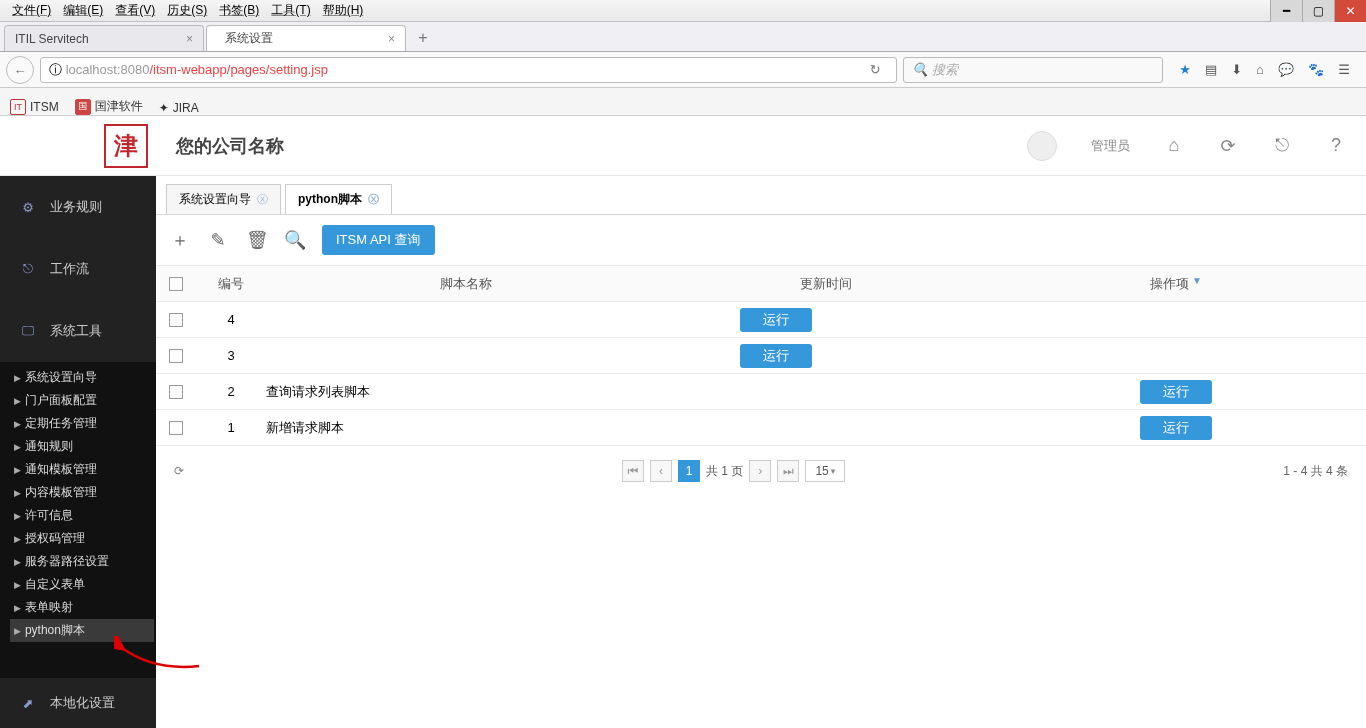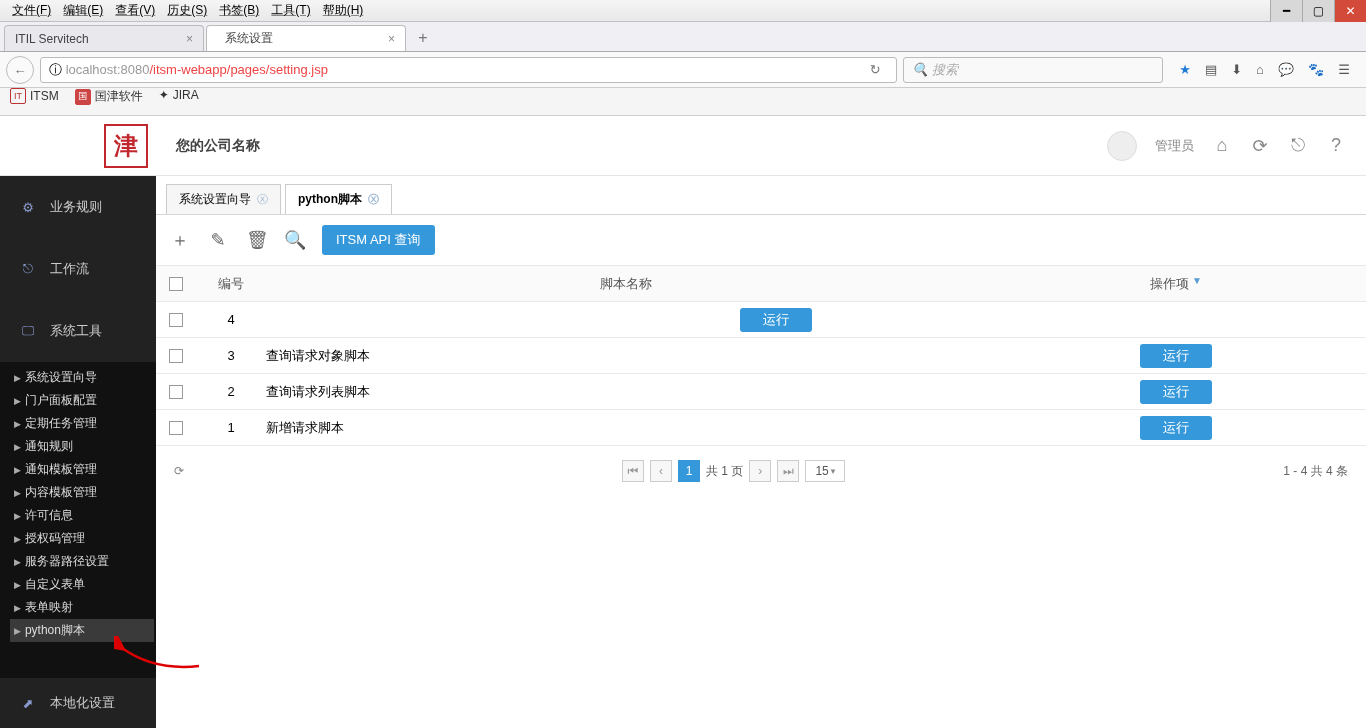--- a/index.html
+++ b/index.html
@@ -24,43 +24,43 @@
 .nav-btn { width: 28px; height: 28px; border: 1px solid #bbb; border-radius: 14px; background: #fafafa; display: flex; align-items: center; justify-content: center; color: #666; }
 .url-field { flex: 1; height: 26px; border: 1px solid #bbb; border-radius: 3px; display: flex; align-items: center; padding: 0 8px; font-size: 13px; background: #fff; }
 .url-host { color: #999; }
 .url-rest { color: #ef4444; }
 .refresh-slot { width: 26px; text-align: center; color: #777; }
 .search-field { width: 260px; height: 26px; border: 1px solid #bbb; border-radius: 3px; display: flex; align-items: center; padding: 0 8px; color: #aaa; font-style: italic; }
 .toolbar-icons { display: flex; gap: 14px; padding: 0 10px; color: #555; }
 .blue-star { color: #1e7bd6; }
 
 
-.bookbar { height: 28px; background: #f5f5f6; border-bottom: 1px solid #d0d0d0; display: flex; align-items: flex-start; padding: 0 10px; gap: 16px; font-size: 12px; }
+.bookbar { height: 28px; background: #f5f5f6; border-bottom: 1px solid #d0d0d0; display: flex; align-items: flex-end; padding: 0 10px; gap: 16px; font-size: 12px; }
 .bookbar-item { display: flex; align-items: center; gap: 4px; color: #333; }
 .bm-ic { width: 16px; height: 16px; display: inline-flex; align-items: center; justify-content: center; border: 1px solid #b33; color: #b33; font-size: 9px; border-radius: 2px; }
 .bm-ic.red { background: #c44; color: #fff; border-color: #c44; }
 
 
 .app { position: absolute; top: 116px; left: 0; right: 0; bottom: 0; display: flex; }
 
 
 .sidebar { width: 156px; background: #111; color: #ccc; display: flex; flex-direction: column; font-size: 13px; }
 .logo-row { height: 60px; display: flex; align-items: center; justify-content: flex-end; padding-right: 8px; background: #fff; border-bottom: 1px solid #e5e5e5; }
 .logo-box { width: 44px; height: 44px; border: 2px solid #c1272d; color: #c1272d; display: flex; align-items: center; justify-content: center; font-size: 24px; font-weight: bold; }
 .side-item { height: 62px; display: flex; align-items: center; gap: 12px; padding-left: 18px; cursor: pointer; background:#222; }
 .side-item .ic { width: 20px; height: 20px; display: flex; align-items: center; justify-content: center; color: #89c; }
 .tree { padding: 4px 2px 12px 10px; font-size: 12px; color: #ddd; }
 .tree-row { display: flex; align-items: center; gap: 4px; padding: 3px 4px; cursor: pointer; }
 .tree-row.selected { background: #3a3a3a; }
 .tri { color: #aaa; font-size: 9px; }
 
 
 .header { height: 60px; border-bottom: 1px solid #e5e5e5; display: flex; align-items: center; padding: 0 20px; }
-.company { font-size: 14px; color: #444; font-weight: bold; }
-.header-right { margin-left: auto; display: flex; align-items: center; gap: 18px; color: #888; }
+.company { font-size: 18px; color: #444; font-weight: bold; }
+.header-right { margin-left: auto; display: flex; align-items: center; gap: 34px; color: #888; }
 .avatar { width: 30px; height: 30px; border-radius: 50%; background: #eee; border: 1px solid #ddd; }
 .hic { width: 20px; height: 20px; display: flex; align-items: center; justify-content: center; font-size: 18px; }
 
 
 .main { flex: 1; display: flex; flex-direction: column; background: #fff; }
 .page-tabs { display: flex; gap: 4px; padding: 8px 10px 0 10px; border-bottom: 1px solid #d6d6d6; }
 .ptab { padding: 6px 12px; border: 1px solid #ccc; border-bottom: none; background: #f6f6f6; font-size: 12px; display: flex; align-items: center; gap: 6px; cursor: pointer; position: relative; }
 .ptab.active { background: #fff; font-weight: bold; }
 .ptab .tx { color: #9db6d2; font-size: 11px; }
 
@@ -265,20 +265,21 @@
       <span class="action-ic">🔍</span>
       <button class="api-btn">ITSM API 查询</button>
     </div>
 
     <div class="grid-head">
       <div class="col-chk">
           <span class="chk"></span>
         </div>
       <div class="col-id">编号</div>
       <div class="col-name" style="text-align:center">脚本名称</div>
+      <div class="col-time">更新时间</div>
       <div class="col-op">
           <span>操作项</span>
           <span class="sort-ic">▼</span>
         </div>
     </div>
 
     <div class="grid-row">
       <div class="col-chk">
           <span class="chk"></span>
         </div>
@@ -286,21 +287,20 @@
       <div class="col-time"></div>
       <div class="col-op">
           <button class="run-btn">运行</button>
         </div>
     </div>
     <div class="grid-row">
       <div class="col-chk">
           <span class="chk"></span>
         </div>
       <div class="col-id">3</div>
-      <div class="col-name">查询请求对象脚本</div>
       <div class="col-time"></div>
       <div class="col-op">
           <button class="run-btn">运行</button>
         </div>
     </div>
     <div class="grid-row">
       <div class="col-chk">
           <span class="chk"></span>
         </div>
       <div class="col-id">2</div>

